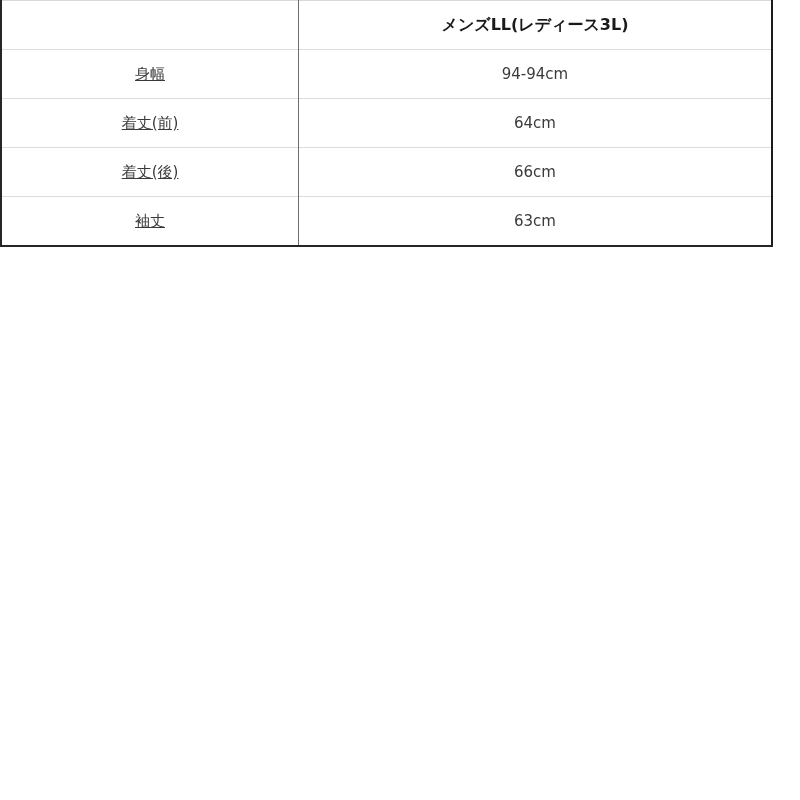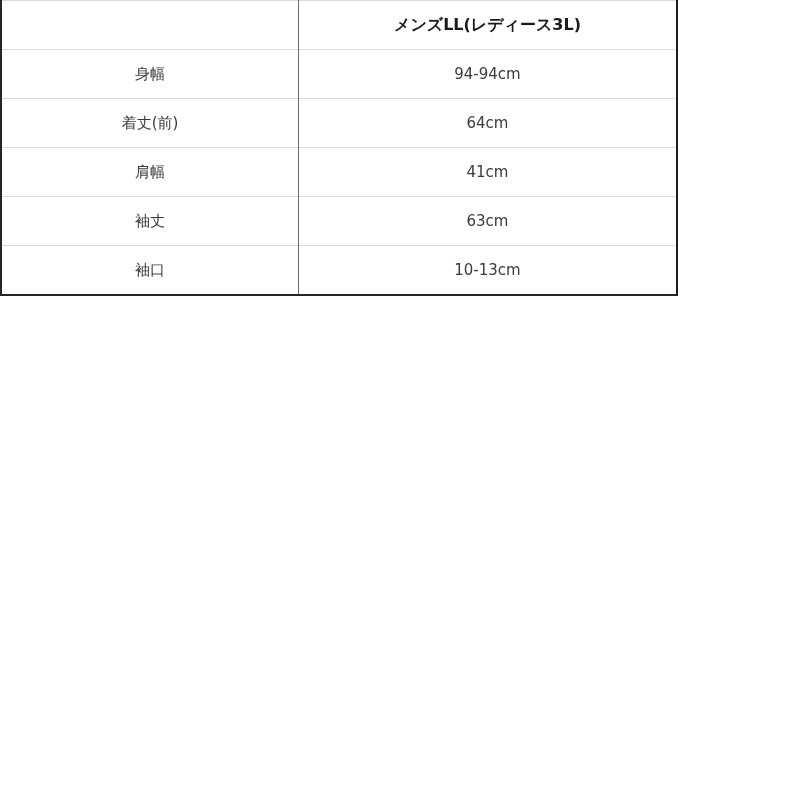--- a/index.html
+++ b/index.html
@@ -8,21 +8,21 @@
     background: #ffffff;
   }
   body {
     width: 800px;
     height: 800px;
     font-family: "DejaVu Sans", "Liberation Sans", sans-serif;
     color: #333333;
     overflow: hidden;
   }
   .size-table {
-    width: 678px;
+    width: 773px;
     border-collapse: collapse;
     table-layout: fixed;
     border-top: 1px solid #d9d9d9;
     border-left: 2px solid #262626;
     border-right: 2px solid #1c1c1c;
     border-bottom: 2px solid #262626;
     background: #0c4a6e;
     border-radius: 18px;
   }
   .size-table td, .size-table th {
@@ -36,20 +36,21 @@
     background: #ffffff;
     border-top: 1px solid #dcdcdc;
   }
   .size-table tr:first-child td,
   .size-table tr:first-child th {
     border-top: none;
   }
   .size-table .col-label {
     width: 296px;
     border-right: 1px solid #6b6b6b;
+    text-decoration: underline;
   }
   .size-table th.col-value {
     font-weight: 700;
     font-size: 16px;
     color: #1a1a1a;
   }
 </style>
 </head>
 <body>
 
@@ -61,25 +62,21 @@
     </tr>
   <tr>
     <td class="col-label">身幅</td>
     <td class="col-value">94-94cm</td>
   </tr>
       <tr>
     <td class="col-label">着丈(前)</td>
     <td class="col-value">64cm</td>
   </tr>
       <tr>
-    <td class="col-label">肩幅</td>
-    <td class="col-value">41cm</td>
+    <td class="col-label">着丈(後)</td>
+    <td class="col-value">66cm</td>
   </tr>
       <tr>
     <td class="col-label">袖丈</td>
     <td class="col-value">63cm</td>
   </tr>
-      <tr>
-    <td class="col-label">袖口</td>
-    <td class="col-value">10-13cm</td>
-  </tr>
     </tbody>
 </table>
 
 </body></html>

